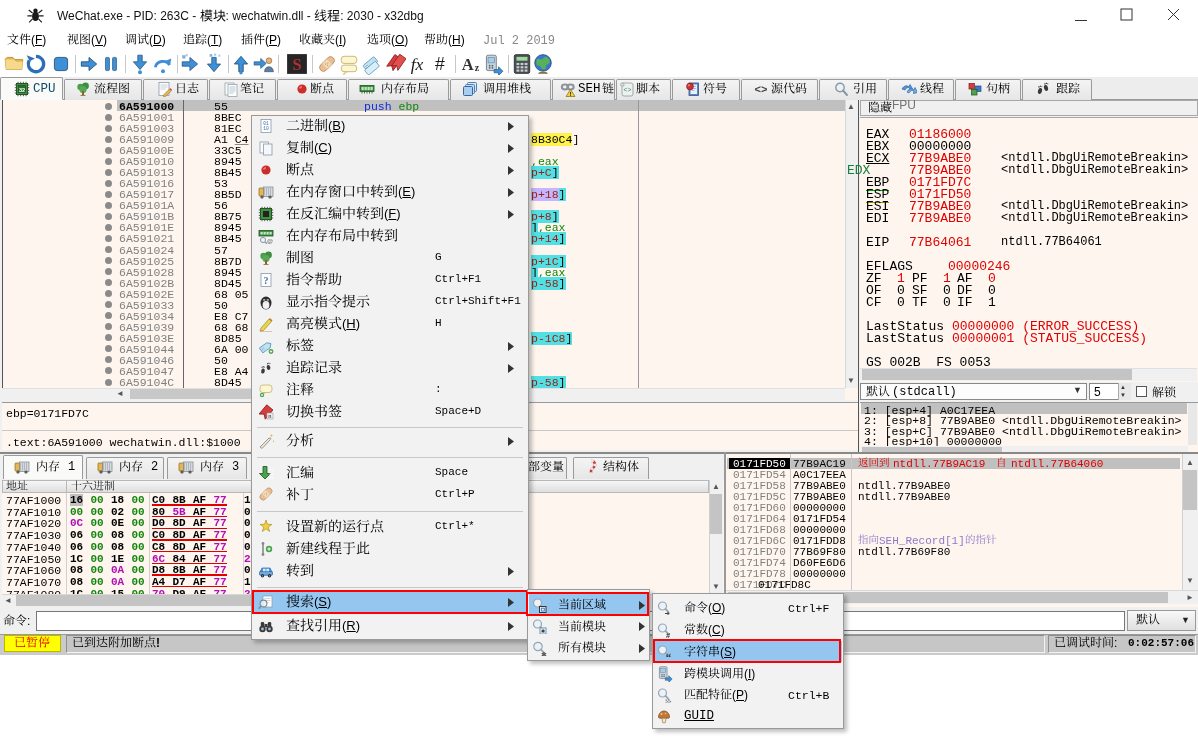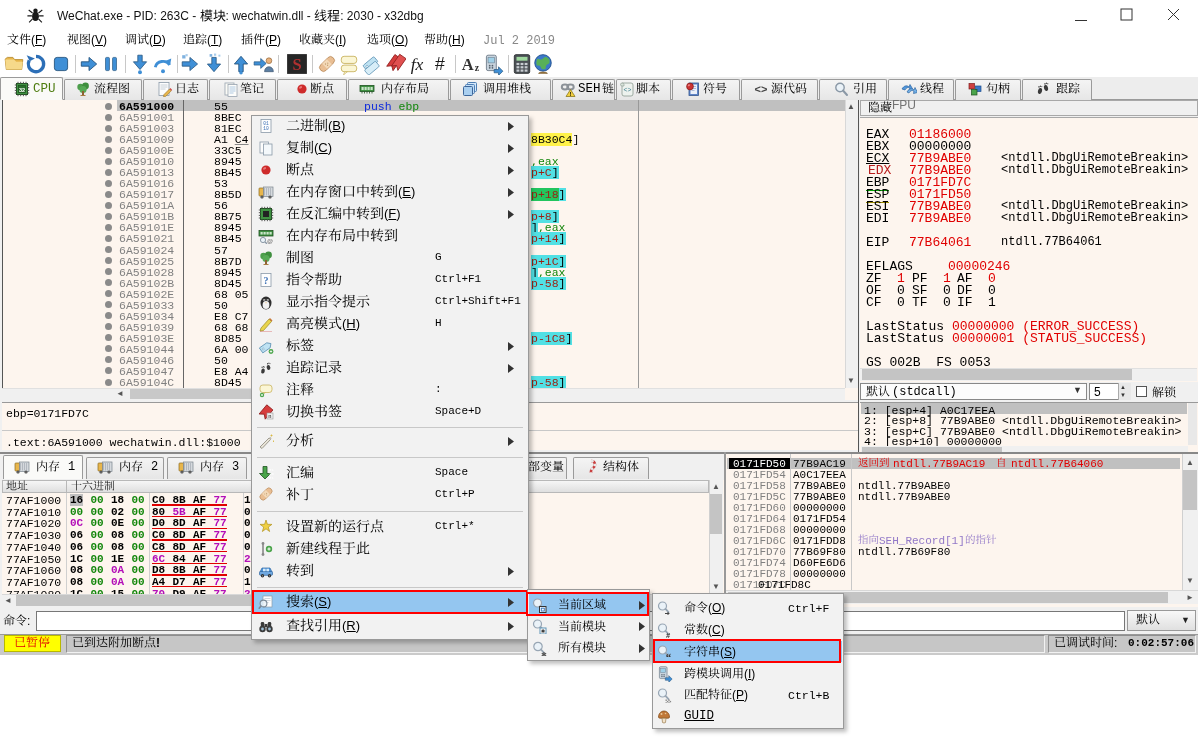--- a/index.html
+++ b/index.html
@@ -374,21 +374,21 @@
 <div style="position:absolute;left:0;top:77px;width:1198px;height:23px;background:#EDEDED;border-bottom:1px solid #9A9A9A"></div>
 <div style="position:absolute;left:0px;top:77px;width:63px;height:23px;background:#FAFAF8;border:1px solid #9A9A9A;border-bottom:none;border-radius:2px 2px 0 0;border-bottom:1px solid #FAFAF8;"></div>
 <svg style="position:absolute;left:14px;top:81px" width="16" height="16" viewBox="0 0 16 16">
     <rect x="2.5" y="2.5" width="11" height="11" fill="#3F9142" stroke="#1F5221" stroke-width="1"></rect>
     <rect x="4.5" y="4.5" width="7" height="7" fill="#2A6E2D" stroke="#184A1A" stroke-width=".6"></rect>
     <text x="8" y="10.5" font-family="Liberation Sans" font-size="5.5" font-weight="bold" fill="#fff" text-anchor="middle">32</text>
     <g stroke="#555" stroke-width="1">
       <path d="M4 2.5V.8M6.7 2.5V.8M9.4 2.5V.8M12 2.5V.8M4 15.2v-1.7M6.7 15.2v-1.7M9.4 15.2v-1.7M12 15.2v-1.7M2.5 4H.8M2.5 6.7H.8M2.5 9.4H.8M2.5 12H.8M15.2 4h-1.7M15.2 6.7h-1.7M15.2 9.4h-1.7M15.2 12h-1.7"></path>
     </g>
   </svg>
-<div class="t" style="left:33px;top:82px;font:12.5px 'Liberation Mono',monospace;color:#4d7c0f">CPU</div>
+<div class="t" style="left:33px;top:82px;font:12.5px 'Liberation Mono',monospace;color:#0c4a6e">CPU</div>
 <div style="position:absolute;left:64px;top:79px;width:78px;height:21px;background:linear-gradient(#F4F4F4,#E6E6E6);border:1px solid #9A9A9A;border-bottom:none;border-radius:2px 2px 0 0;"></div>
 <svg style="position:absolute;left:75px;top:81px" width="16" height="16" viewBox="0 0 16 16">
     <circle cx="5.5" cy="6" r="3.2" fill="#4C9E4C"></circle>
     <circle cx="10.5" cy="5" r="3.4" fill="#3E8E3E"></circle>
     <circle cx="8" cy="8.5" r="3.6" fill="#56AA56"></circle>
     <rect x="7" y="10" width="2" height="4.5" fill="#8B6233"></rect>
     <path d="M5 15h6l-1-1H6z" fill="#A77C44"></path>
   </svg>
 <svg class="cj " style="left:94px;top:82.256px;width:36px;height:12px;color:#000" viewBox="0 -880 3000 1000" preserveAspectRatio="none">
     <g transform="scale(1,-1)">
@@ -661,21 +661,21 @@
 <div class="tm" style="left:214px;top:364.96px;font:11.5px 'Liberation Mono',monospace;color:#000">E8 A4</div>
 <div style="position:absolute;left:105px;top:378.5px;width:7px;height:7px;border-radius:50%;background:#8A8A8A"></div>
 <div class="tm" style="left:119px;top:376px;font:11.5px 'Liberation Mono',monospace;color:#808080">6A59104C</div>
 <div class="tm" style="left:214px;top:376px;font:11.5px 'Liberation Mono',monospace;color:#000">8D45</div>
 <div class="" style="left:183px;top:100px;width:1px;height:288px;background:#666"></div>
 <div class="" style="left:638px;top:100px;width:1px;height:288px;background:#999"></div>
 <div class="tm" style="left:364px;top:100px;font:11.5px 'Liberation Mono',monospace"><span style="color:#0F2BDC">push</span> <span style="color:#14870D">ebp</span></div>
 <div class="tm" style="left:531px;top:133.12px;font:11.5px 'Liberation Mono',monospace"><span style="color:#000;background:#FFF24A">8B30C4</span><span style="color:#000;background:none">]</span></div>
 <div class="tm" style="left:531px;top:155.2px;font:11.5px 'Liberation Mono',monospace"><span style="color:#14870D;background:none">,eax</span></div>
 <div class="tm" style="left:531px;top:166.24px;font:11.5px 'Liberation Mono',monospace"><span style="color:#9B1E12;background:#52E0E4">p+C</span><span style="color:#000;background:#52E0E4">]</span></div>
-<div class="tm" style="left:531px;top:188.32px;font:11.5px 'Liberation Mono',monospace"><span style="color:#9B1E12;background:#22c55e">p+18</span><span style="color:#000;background:#52E0E4">]</span></div>
+<div class="tm" style="left:531px;top:188.32px;font:11.5px 'Liberation Mono',monospace"><span style="color:#9B1E12;background:#c4b5fd">p+18</span><span style="color:#000;background:#52E0E4">]</span></div>
 <div class="tm" style="left:531px;top:210.4px;font:11.5px 'Liberation Mono',monospace"><span style="color:#9B1E12;background:#52E0E4">p+8</span><span style="color:#000;background:#52E0E4">]</span></div>
 <div class="tm" style="left:531px;top:221.44px;font:11.5px 'Liberation Mono',monospace"><span style="color:#000;background:#52E0E4">]</span><span style="color:#14870D;background:none">,eax</span></div>
 <div class="tm" style="left:531px;top:232.48px;font:11.5px 'Liberation Mono',monospace"><span style="color:#9B1E12;background:#52E0E4">p+14</span><span style="color:#000;background:#52E0E4">]</span></div>
 <div class="tm" style="left:531px;top:254.56px;font:11.5px 'Liberation Mono',monospace"><span style="color:#9B1E12;background:#52E0E4">p+1C</span><span style="color:#000;background:#52E0E4">]</span></div>
 <div class="tm" style="left:531px;top:265.6px;font:11.5px 'Liberation Mono',monospace"><span style="color:#000;background:#52E0E4">]</span><span style="color:#14870D;background:none">,eax</span></div>
 <div class="tm" style="left:531px;top:276.64px;font:11.5px 'Liberation Mono',monospace"><span style="color:#9B1E12;background:#52E0E4">p-58</span><span style="color:#000;background:#52E0E4">]</span></div>
 <div class="tm" style="left:531px;top:331.84px;font:11.5px 'Liberation Mono',monospace"><span style="color:#9B1E12;background:#52E0E4">p-1C8</span><span style="color:#000;background:#52E0E4">]</span></div>
 <div class="tm" style="left:531px;top:376px;font:11.5px 'Liberation Mono',monospace"><span style="color:#9B1E12;background:#52E0E4">p-58</span><span style="color:#000;background:#52E0E4">]</span></div>
 <div class="" style="left:845px;top:100px;width:13px;height:288px;background:#F0F0F0;border-left:1px solid #D8D8D8"></div>
 <div class="t" style="left:847px;top:102px;font:8px 'Liberation Sans',sans-serif;color:#555">▲</div>
@@ -695,21 +695,21 @@
   </svg>
 <div class="t" style="left:892px;top:98px;font:12px 'Liberation Sans',sans-serif;color:#737373">FPU</div>
 <div class="" style="left:860px;top:117px;width:338px;height:265px;background:#FDF5EE;border-top:1px solid #A8A8A8"></div>
 <div class="tm" style="left:866px;top:127px;font:13px 'Liberation Mono',monospace;color:#000;">EAX</div>
 <div class="tm" style="left:909px;top:127px;font:13px 'Liberation Mono',monospace;color:#E00000">01186000</div>
 <div class="tm" style="left:866px;top:139px;font:13px 'Liberation Mono',monospace;color:#000;">EBX</div>
 <div class="tm" style="left:909px;top:139px;font:13px 'Liberation Mono',monospace;color:#000">00000000</div>
 <div class="tm" style="left:866px;top:151px;font:13px 'Liberation Mono',monospace;color:#000;text-decoration:underline;">ECX</div>
 <div class="tm" style="left:909px;top:151px;font:13px 'Liberation Mono',monospace;color:#E00000">77B9ABE0</div>
 <div class="tm" style="left:1001px;top:151px;font:12px 'Liberation Mono',monospace;color:#000">&lt;ntdll.DbgUiRemoteBreakin&gt;</div>
-<div class="tm" style="left:868px;top:163px;font:13px 'Liberation Mono',monospace;color:#b91c1c;">EDX</div>
+<div class="tm" style="left:847px;top:163px;font:13px 'Liberation Mono',monospace;color:#15803d;">EDX</div>
 <div class="tm" style="left:909px;top:163px;font:13px 'Liberation Mono',monospace;color:#E00000">77B9ABE0</div>
 <div class="tm" style="left:1001px;top:163px;font:12px 'Liberation Mono',monospace;color:#000">&lt;ntdll.DbgUiRemoteBreakin&gt;</div>
 <div class="tm" style="left:866px;top:175px;font:13px 'Liberation Mono',monospace;color:#000;border-bottom:1.5px solid #00A000;">EBP</div>
 <div class="tm" style="left:909px;top:175px;font:13px 'Liberation Mono',monospace;color:#E00000">0171FD7C</div>
 <div class="tm" style="left:866px;top:187px;font:13px 'Liberation Mono',monospace;color:#000;border-bottom:1.5px solid #9B8B00;">ESP</div>
 <div class="tm" style="left:909px;top:187px;font:13px 'Liberation Mono',monospace;color:#E00000">0171FD50</div>
 <div class="tm" style="left:866px;top:199px;font:13px 'Liberation Mono',monospace;color:#000;">ESI</div>
 <div class="tm" style="left:909px;top:199px;font:13px 'Liberation Mono',monospace;color:#E00000">77B9ABE0</div>
 <div class="tm" style="left:1001px;top:199px;font:12px 'Liberation Mono',monospace;color:#000">&lt;ntdll.DbgUiRemoteBreakin&gt;</div>
 <div class="tm" style="left:866px;top:211px;font:13px 'Liberation Mono',monospace;color:#000;">EDI</div>

